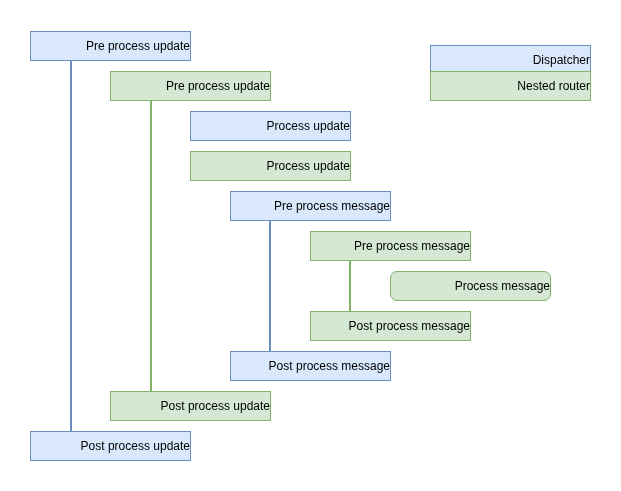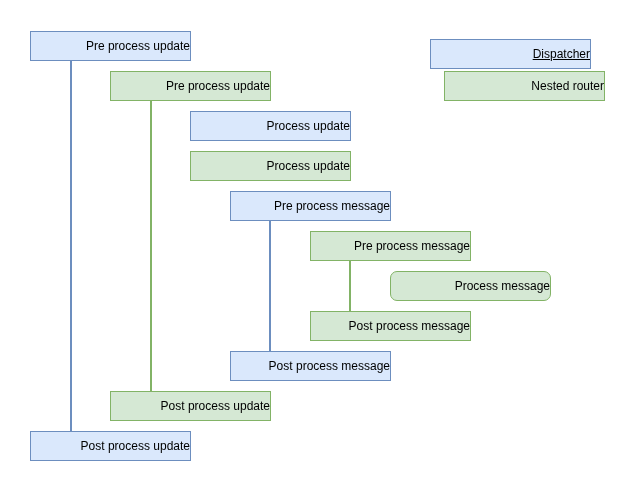--- a/index.html
+++ b/index.html
@@ -71,20 +71,20 @@
   <div class="node blue" style="left:230px; top:351px;">
     <span>Post process message</span>
   </div>
   <div class="node green" style="left:110px; top:391px;">
     <span>Post process update</span>
   </div>
   <div class="node blue" style="left:30px;  top:431px;">
     <span>Post process update</span>
   </div>
 
-  <div class="node blue" style="left:430px; top:39px;text-decoration:underline;">
+  <div class="node blue" style="left:430px; top:45px;">
     <span>Dispatcher</span>
   </div>
-  <div class="node green" style="left:444px; top:71px;">
+  <div class="node green" style="left:430px; top:71px;">
     <span>Nested router</span>
   </div>
 
 </div>
 
 </body></html>

